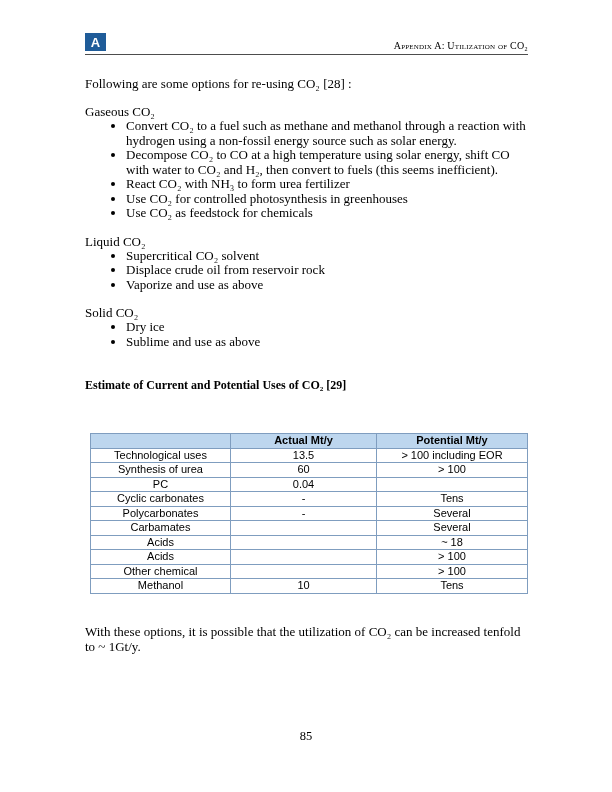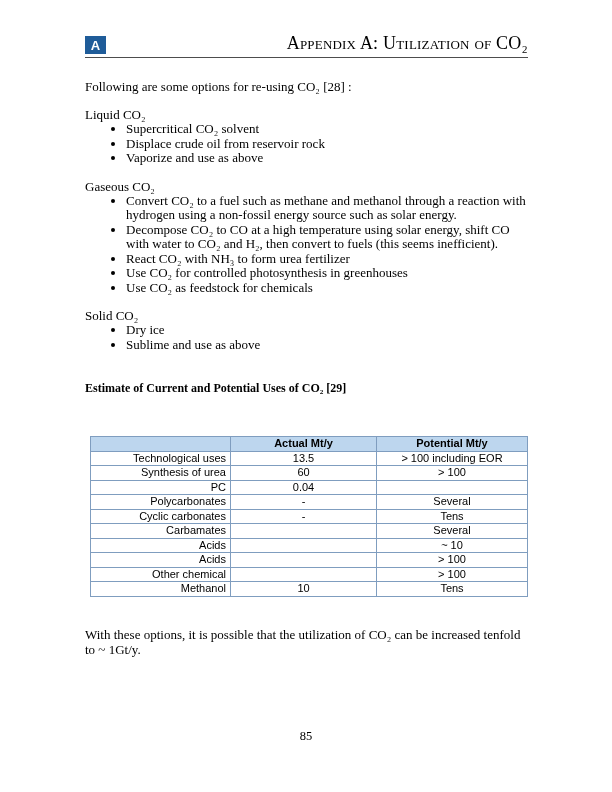--- a/index.html
+++ b/index.html
@@ -10,21 +10,21 @@
   }
   
   .header{display:flex;justify-content:space-between;align-items:flex-end;}
   .logo{
     width:21px;height:18px;background:var(--logo-blue,#1f5c99);
     display:flex;align-items:center;justify-content:center;
     font-family:"Liberation Sans",sans-serif;font-weight:bold;
     color:#fff;font-size:13px;
   }
   .header-title{
-    font-variant:small-caps;font-size:18px;letter-spacing:0.2px;
+    font-variant:small-caps;font-size:10px;letter-spacing:0.2px;
     white-space:nowrap;
   }
   .rule{border:none;border-top:1px solid #4d4d4d;margin:3px 0 0 0;}
   
   .intro{font-size:13px;line-height:14px;margin:22px 0 14px 0;}
   .sec-title{font-size:13px;line-height:14px;margin:0;}
   ul.bullets{
     margin:0 0 14px 0;padding:0 0 0 41px;list-style-type:disc;
     font-size:13px;line-height:14.5px;
   }
@@ -40,21 +40,21 @@
   }
   table.uses th,table.uses td{
     border:1px solid var(--table-border,#7f9dbf);
     padding:1px 4px;line-height:11.5px;height:11px;
     overflow:hidden;white-space:nowrap;
   }
   table.uses th{
     background:var(--table-header-bg,#bdd6ee);
     font-weight:bold;text-align:center;
   }
-  table.uses td.col-label{text-align:right;}
+  table.uses td.col-label{text-align:center;}
   table.uses td.col-val{text-align:center;}
   col.c1{width:140px;} col.c2{width:146px;} col.c3{width:151px;}
   
   .closing{font-size:13px;line-height:15px;margin:30px 0 0 0;max-width:445px;}
   .footer{
     position:absolute;left:0;right:0;bottom:48px;text-align:center;
     font-size:12.5px;
   }
 </style>
 </head>
@@ -66,36 +66,36 @@
     <div class="logo">
       <span>A</span>
     </div>
     <div class="header-title">Appendix A: Utilization of CO₂</div>
   </div>
   <hr class="rule">
 
   <p class="intro">Following are some options for re-using CO₂ [28] :</p>
 
   <section>
-    <p class="sec-title">Liquid CO₂</p>
-    <ul class="bullets">
-        <li>Supercritical CO₂ solvent</li>
-        <li>Displace crude oil from reservoir rock</li>
-        <li>Vaporize and use as above</li>
-      </ul>
-  </section>
-
-  <section>
     <p class="sec-title">Gaseous CO₂</p>
     <ul class="bullets">
         <li>Convert CO₂ to a fuel such as methane and methanol through a reaction with hydrogen using a non-fossil energy source such as solar energy.</li>
         <li>Decompose CO₂ to CO at a high temperature using solar energy, shift CO with water to CO₂ and H₂, then convert to fuels (this seems inefficient).</li>
         <li>React CO₂ with NH₃ to form urea fertilizer</li>
         <li>Use CO₂ for controlled photosynthesis in greenhouses</li>
         <li>Use CO₂ as feedstock for chemicals</li>
+      </ul>
+  </section>
+
+  <section>
+    <p class="sec-title">Liquid CO₂</p>
+    <ul class="bullets">
+        <li>Supercritical CO₂ solvent</li>
+        <li>Displace crude oil from reservoir rock</li>
+        <li>Vaporize and use as above</li>
       </ul>
   </section>
 
   <section>
     <p class="sec-title">Solid CO₂</p>
     <ul class="bullets">
         <li>Dry ice</li>
         <li>Sublime and use as above</li>
       </ul>
   </section>
@@ -125,38 +125,38 @@
           <td class="col-label">Synthesis of urea</td>
           <td class="col-val">60</td>
           <td class="col-val">&gt; 100</td>
         </tr>
         <tr>
           <td class="col-label">PC</td>
           <td class="col-val">0.04</td>
           <td class="col-val"></td>
         </tr>
         <tr>
+          <td class="col-label">Cyclic carbonates</td>
+          <td class="col-val">-</td>
+          <td class="col-val">Tens</td>
+        </tr>
+        <tr>
           <td class="col-label">Polycarbonates</td>
           <td class="col-val">-</td>
           <td class="col-val">Several</td>
-        </tr>
-        <tr>
-          <td class="col-label">Cyclic carbonates</td>
-          <td class="col-val">-</td>
-          <td class="col-val">Tens</td>
         </tr>
         <tr>
           <td class="col-label">Carbamates</td>
           <td class="col-val"></td>
           <td class="col-val">Several</td>
         </tr>
         <tr>
           <td class="col-label">Acids</td>
           <td class="col-val"></td>
-          <td class="col-val">~ 10</td>
+          <td class="col-val">~ 18</td>
         </tr>
         <tr>
           <td class="col-label">Acids</td>
           <td class="col-val"></td>
           <td class="col-val">&gt; 100</td>
         </tr>
         <tr>
           <td class="col-label">Other chemical</td>
           <td class="col-val"></td>
           <td class="col-val">&gt; 100</td>

